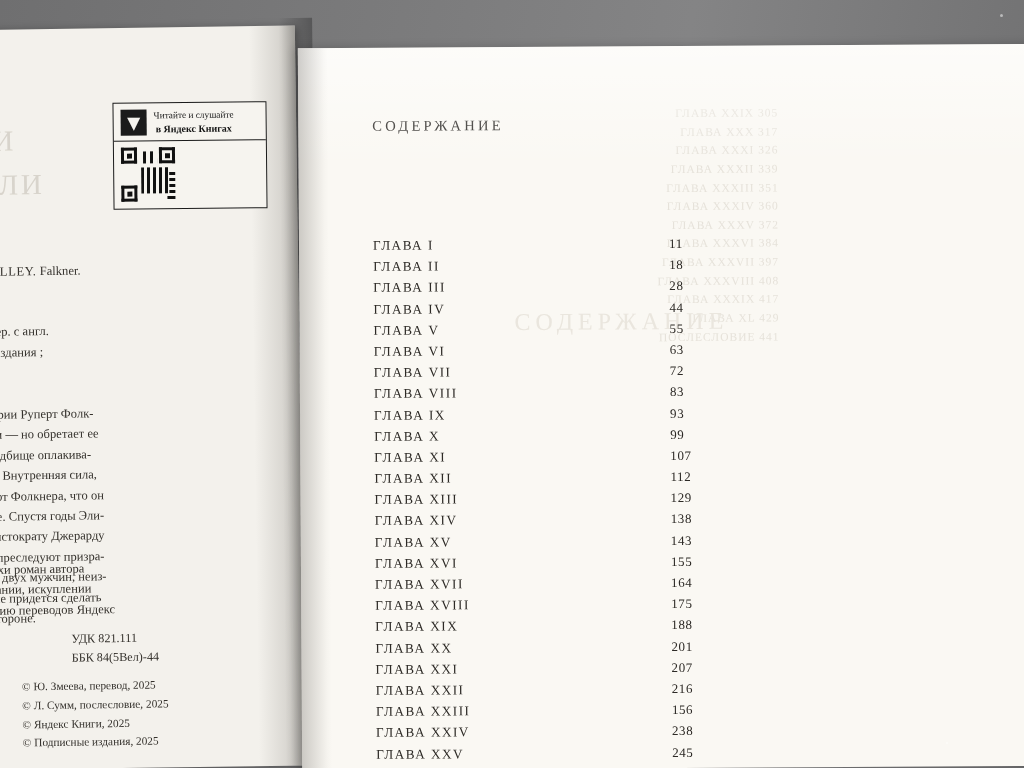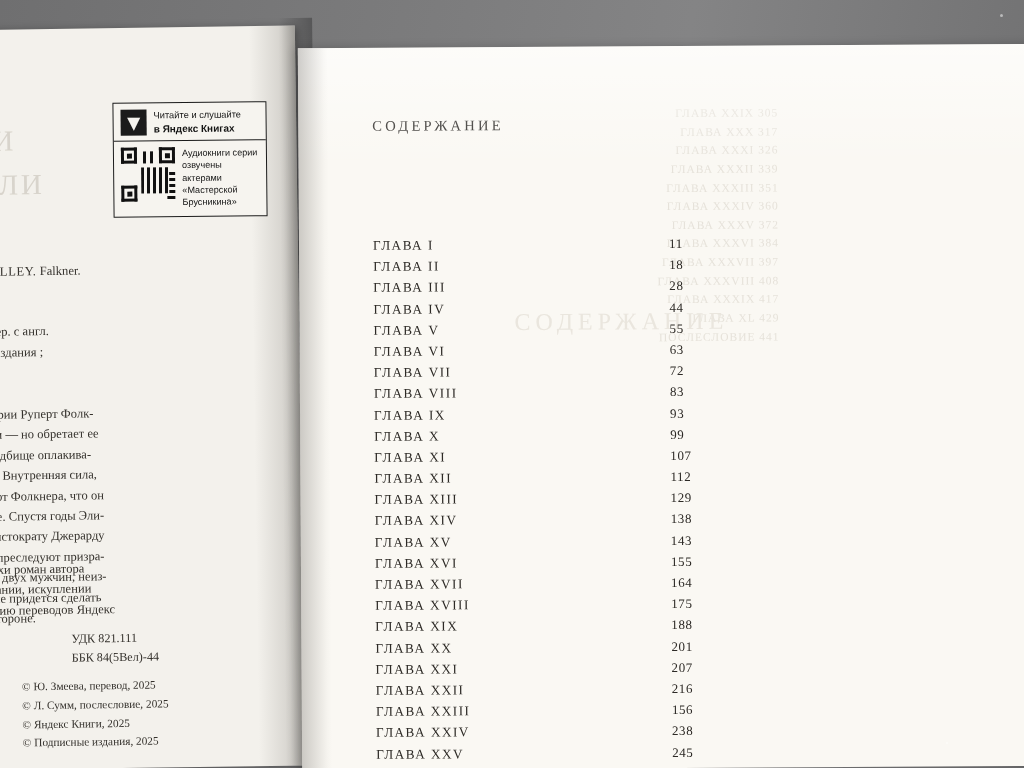--- a/index.html
+++ b/index.html
@@ -111,24 +111,25 @@
     width: 26px; height: 26px;
     background: #1b1b1b;
     color: #f6f4ef;
     font-size: 17px;
     line-height: 26px;
     text-align: center;
     font-family: "DejaVu Sans", sans-serif;
     flex: 0 0 auto;
   }
   #promo .promo-top-text {
-    font-family: Liberation Sans, sans-serif;
+    font-family: Liberation Serif, serif;
     font-size: 9.3px;
     line-height: 1.32;
     color: #141414;
+    text-align: center;
   }
   #promo .promo-top-text .b { font-weight: 700; font-size: 10px; }
   #promo .promo-bottom {
     display: flex;
     gap: 7px;
     padding: 6px 7px 7px 7px;
     align-items: flex-start;
   }
   #promo .qr {
     width: 54px; height: 54px;
@@ -329,21 +330,20 @@
   <div id="promo">
     <div class="promo-top">
       <div class="promo-logo">▼</div>
       <div class="promo-top-text">
         <div>Читайте и слушайте</div>
         <div class="b">в Яндекс Книгах</div>
       </div>
     </div>
     <div class="promo-bottom">
       <div class="qr"></div>
-      <div class="qr-text">Аудиокниги серии озвучены актерами «Мастерской Брусникина»</div>
     </div>
   </div>
 
   <div id="spine-shadow"></div>
 
   <div id="right-page">
 
     <div class="showthrough" style="white-space:pre-line;">ГЛАВА XXIX 305
 ГЛАВА XXX 317
 ГЛАВА XXXI 326

